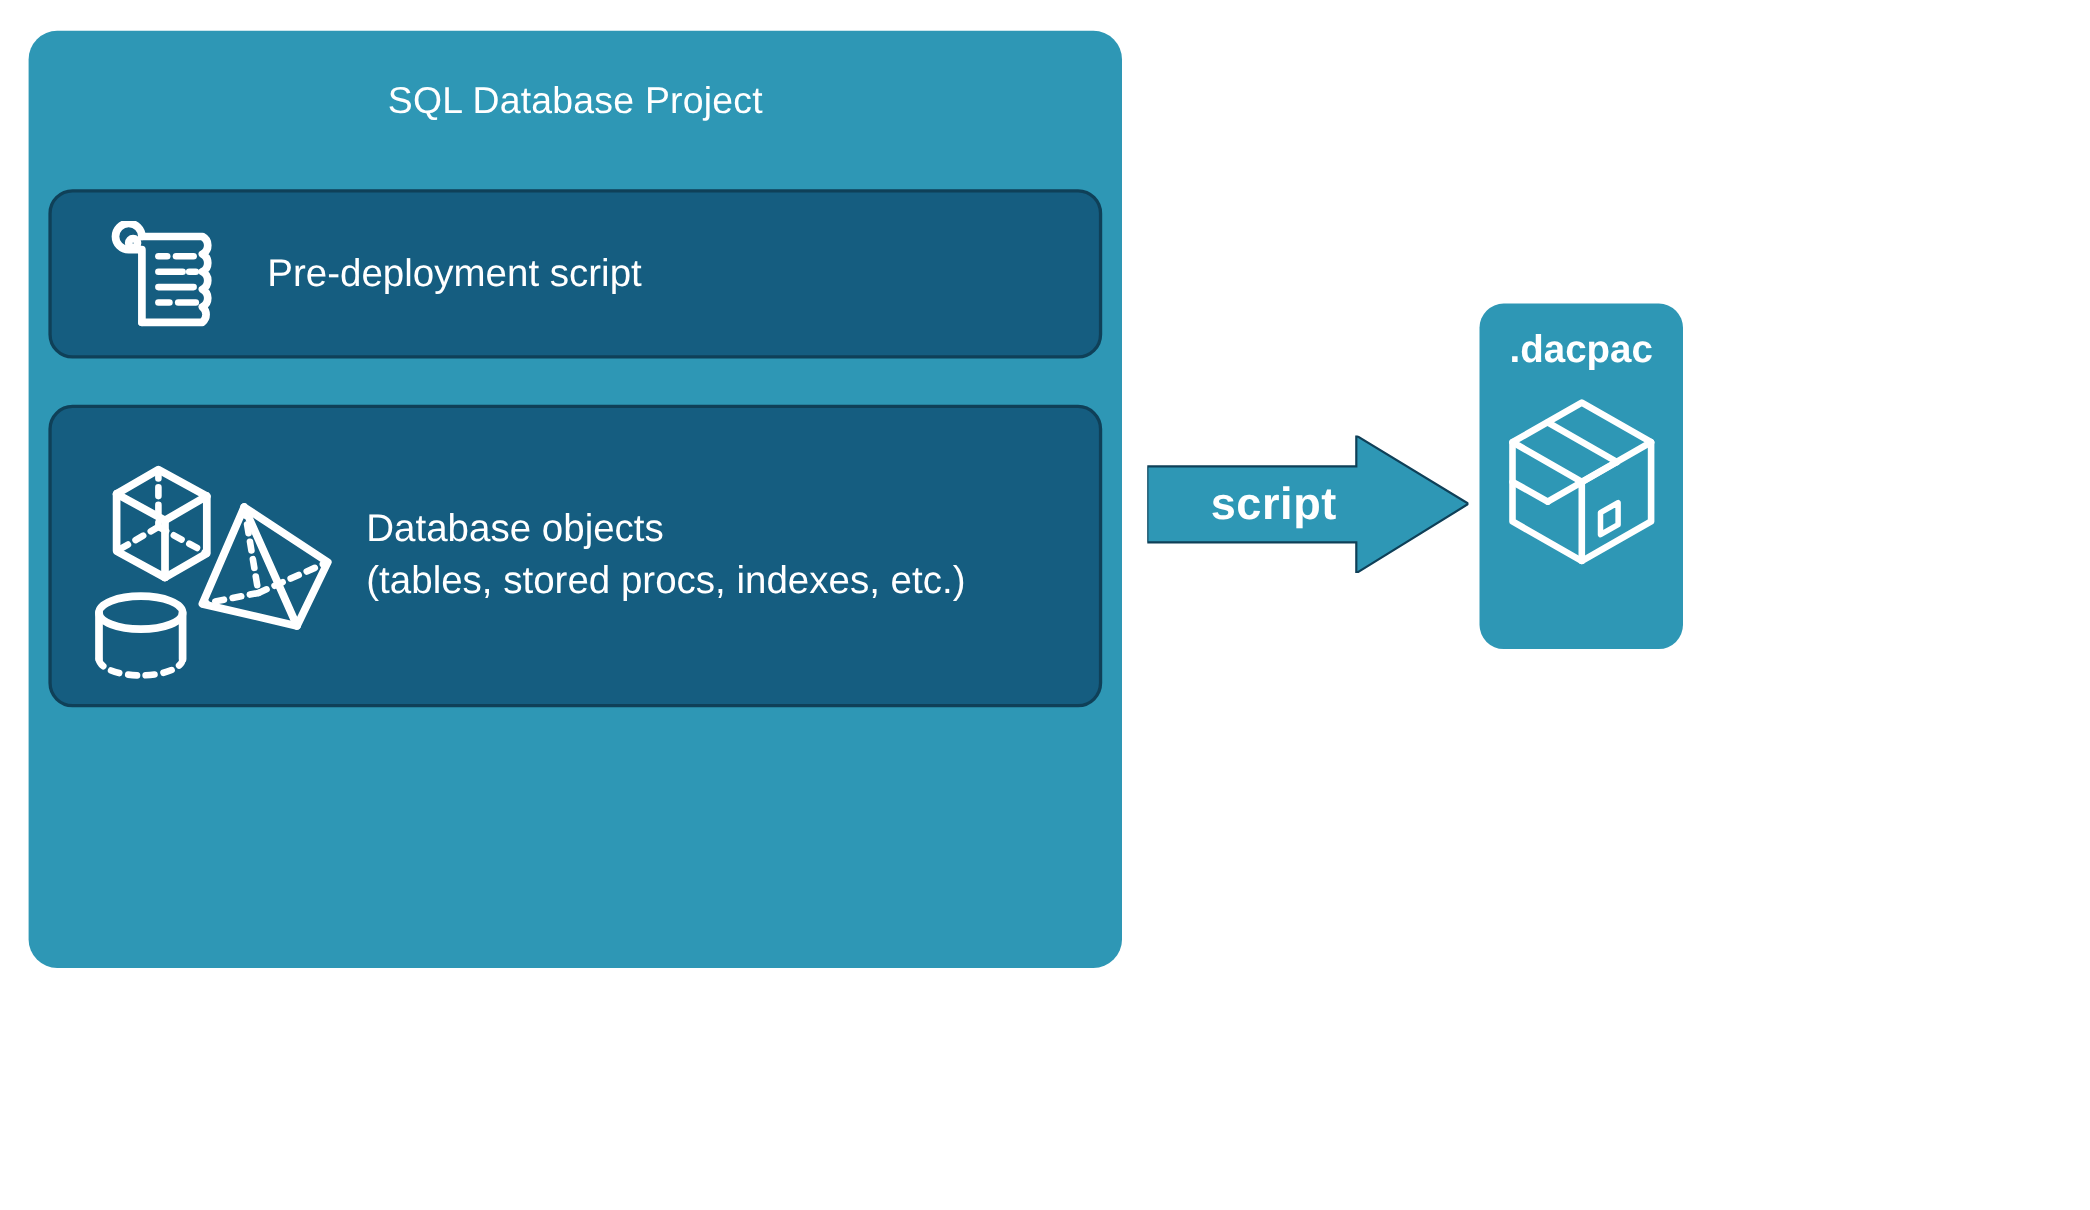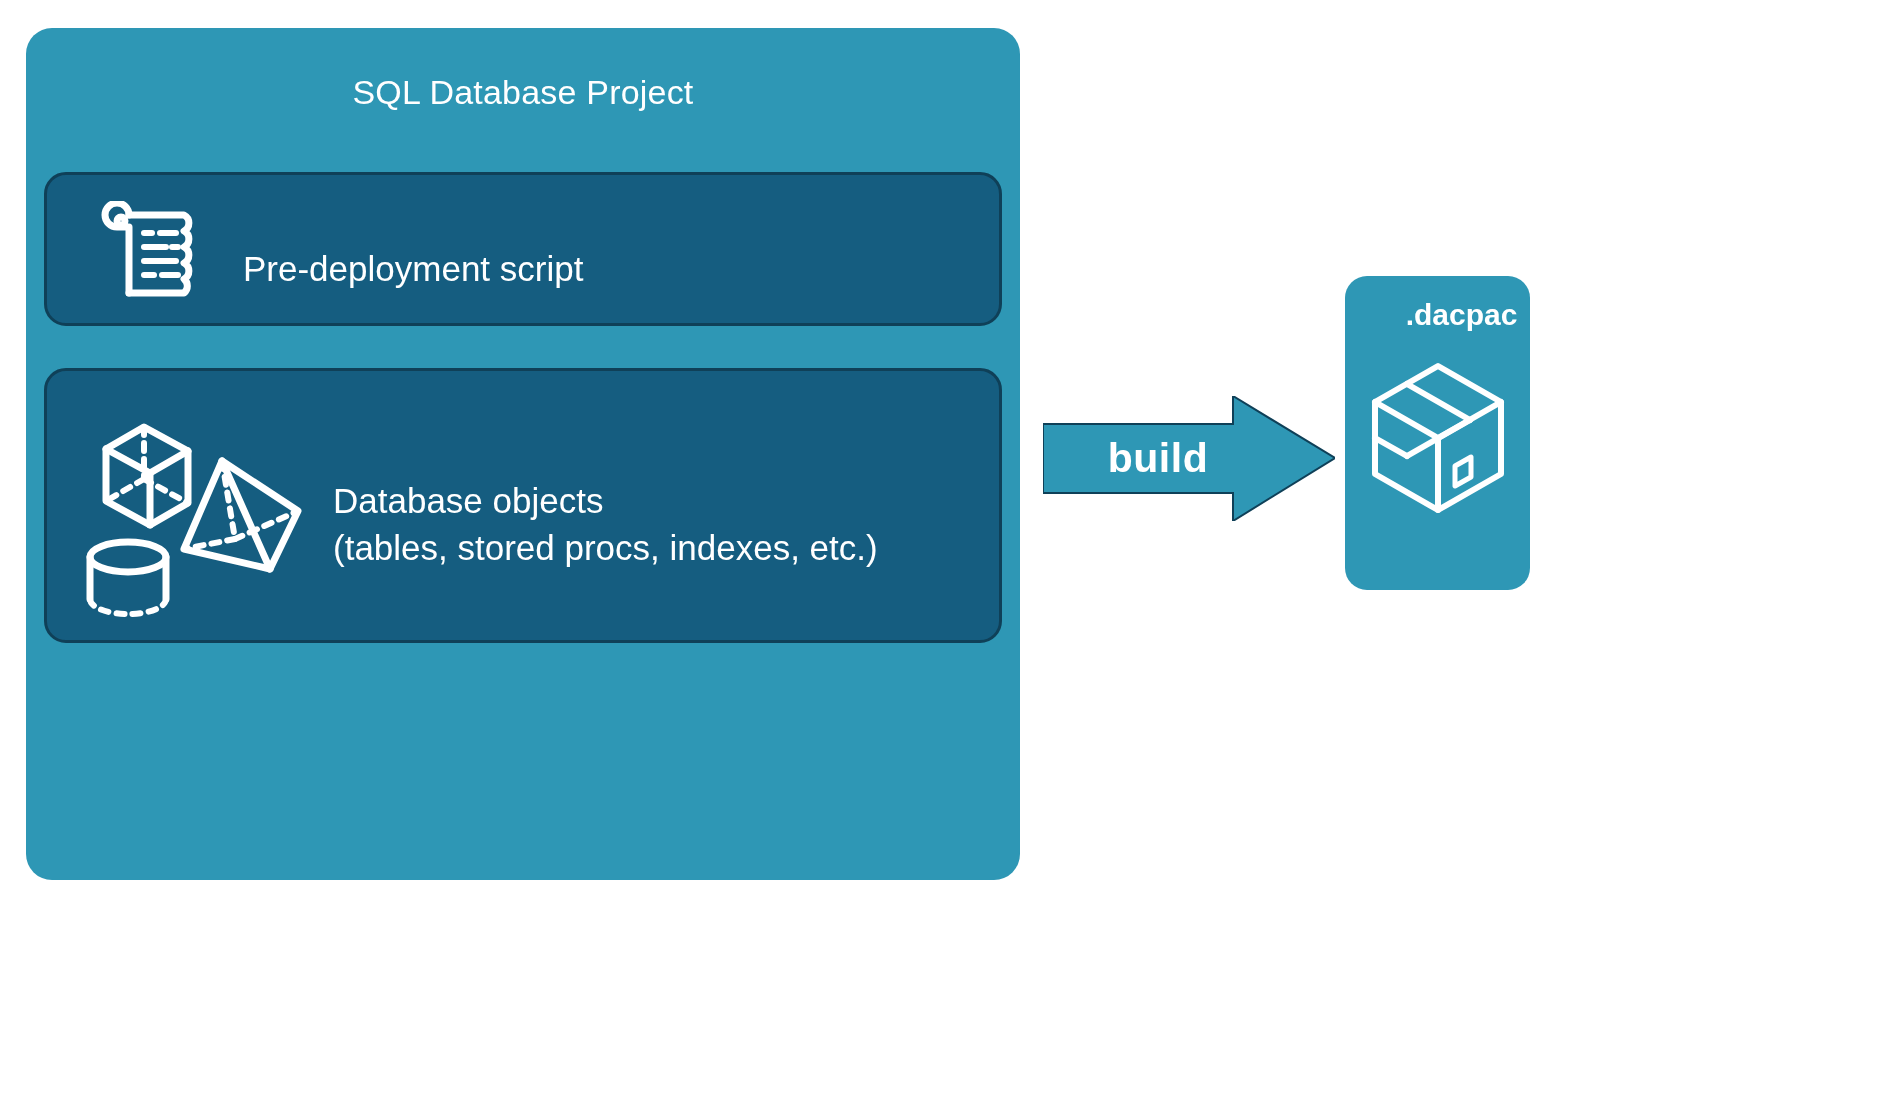--- a/index.html
+++ b/index.html
@@ -48,21 +48,20 @@
   #card-objs { top:340px;  height:275px; }
   #card-post { top:657px;  height:153px; }
 
   .card-label{
     position:absolute;
     color:#ffffff;
     font-size:35px;
     font-weight:400;
     line-height:1.35;
     white-space:pre;
-    margin-top:20px;
   }
   #card-pre .card-label  { left:196px; top:50px; }
   #card-post .card-label { left:196px; top:50px; }
   #card-objs .card-label { left:286px; top:86px; }
 
   .icon-wrap{position:absolute;}
   #card-pre  .icon-wrap { left:45px; top:26px; width:110px; height:100px; }
   #card-post .icon-wrap { left:45px; top:26px; width:110px; height:100px; }
   #card-objs .icon-wrap { left:25px;  top:28px; width:250px; height:220px; }
 
@@ -91,24 +90,23 @@
     width:185px; height:314px;
     background:#2e97b5;
     border-radius:22px;
   }
   .dacpac-title{
     position:absolute;
     left:0; top:22px;
     width:185px;
     text-align:center;
     color:#ffffff;
-    font-size:30px;
+    font-size:35px;
     font-weight:bold;
     white-space:nowrap;
-    padding-left:24px;
   }
   .dacpac-icon{
     position:absolute;
     left:22px; top:82px;
     width:142px; height:160px;
   }
 </style>
 </head>
 <body>
 
@@ -182,21 +180,21 @@
     </div>
 
 
   </div>
 
   <div class="build-arrow">
     <svg viewBox="0 0 292 125" width="292" height="125">
       <polygon points="0,28 190,28 190,0 292,62 190,125 190,97 0,97" fill="#2e97b5" stroke="#0f4058" stroke-width="2"></polygon>
     </svg>
   </div>
-  <div class="build-label">build</div>
+  <div class="build-label">script</div>
 
   <div class="dacpac-panel">
     <div class="dacpac-title">.dacpac</div>
 
     <div class="dacpac-icon">
       <svg viewBox="0 0 142 160" width="142" height="160" fill="none" stroke="#ffffff" stroke-width="6" stroke-linecap="round" stroke-linejoin="round">
 
         <path d="M8 44 L71 8 L134 44 L134 116 L71 152 L8 116 Z"></path>
 
         <path d="M71 80 L71 152"></path>

